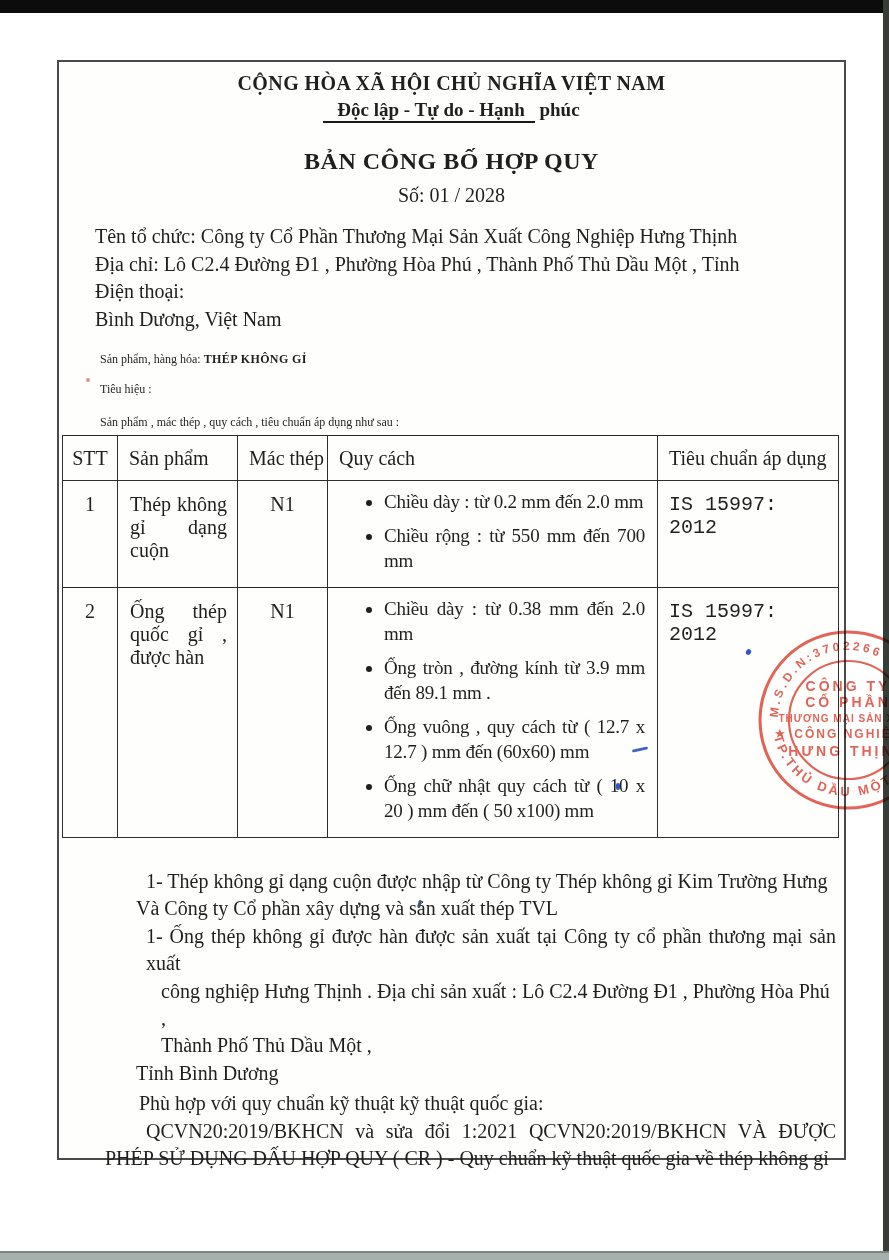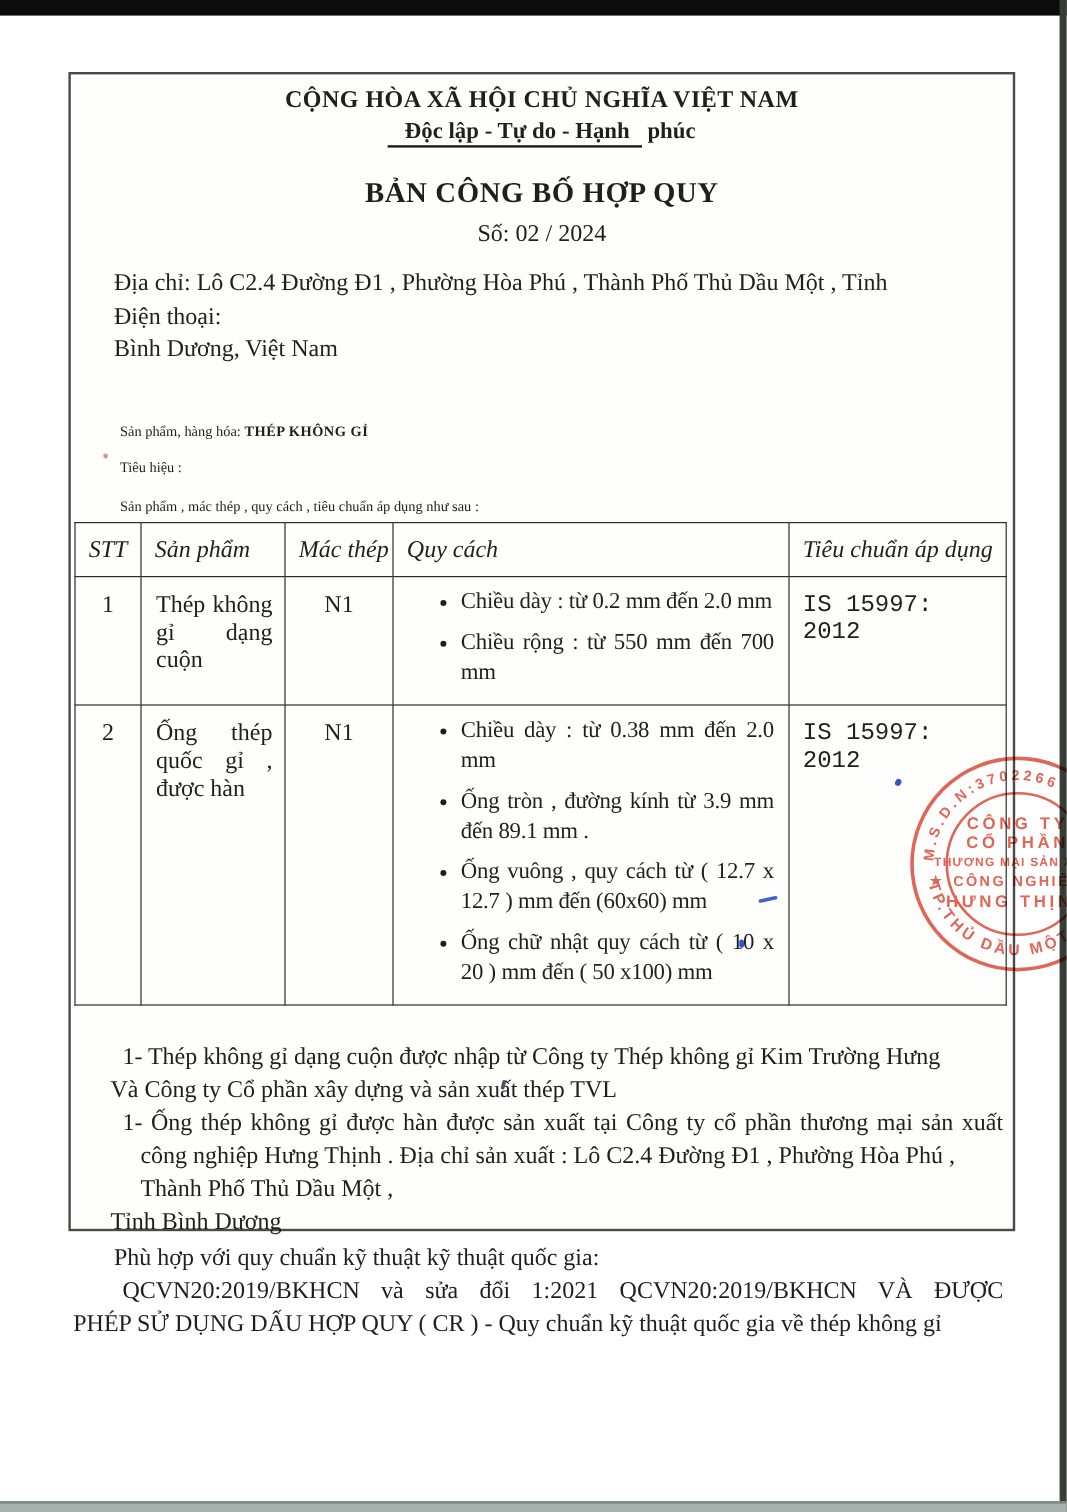--- a/index.html
+++ b/index.html
@@ -7,21 +7,21 @@
     width:889px;height:1260px;position:relative;background:#ffffff;
     font-family:"Liberation Serif","DejaVu Serif",serif;color:#1f1f1f;
     overflow:hidden;
   }
   
   .band-top{position:absolute;left:0;top:0;width:889px;height:13px;background:#0c0c0c;}
   .band-right{position:absolute;right:0;top:0;width:6px;height:1260px;background:#383d38;}
   .band-bottom{position:absolute;left:0;bottom:0;width:889px;height:7px;background:#a6b0ad;border-top:2px solid #7a8481;}
 
   .frame{
-    position:absolute;left:57px;top:60px;width:789px;height:966px;
+    position:absolute;left:57px;top:60px;width:789px;height:1100px;
     border:2px solid #4a4a4a;background:#fefefd;box-sizing:border-box;
   }
 
   .head-block{position:absolute;top:10px;left:0;right:0;text-align:center;}
   .republic{font-size:20px;font-weight:bold;letter-spacing:.4px;}
   .motto{font-size:19px;font-weight:bold;margin-top:4px;}
   .motto .u{border-bottom:2px solid #1a1a1a;padding:0 10px 1px 14px;}
   .doc-title{font-size:24px;font-weight:bold;margin-top:27px;letter-spacing:.5px;}
   .doc-number{font-size:20px;margin-top:9px;}
 
@@ -30,35 +30,35 @@
   .product-block .l1{line-height:28px;}
   .product-block .l2{line-height:28px;margin-top:2px;}
   .product-block .l3{line-height:28px;margin-top:5px;}
   .product-name{font-weight:bold;letter-spacing:.4px;}
 
   table.spec{
     position:absolute;top:373px;left:3px;width:776px;
     border-collapse:collapse;table-layout:fixed;font-size:20px;
   }
   table.spec th,table.spec td{border:1.5px solid #2d2d2d;}
-  table.spec th{font-weight:normal;height:44px;text-align:left;padding:0 0 0 11px;font-style:italic;}
+  table.spec th{font-weight:normal;height:44px;text-align:left;padding:0 0 0 11px;}
   table.spec th.c{text-align:center;padding:0;}
   table.spec td{vertical-align:top;}
   .td-stt{text-align:center;padding-top:12px;}
   .td-sp{padding:12px 10px 0 12px;text-align:justify;}
   .td-mt{text-align:center;padding-top:12px;}
   .td-qc{padding:8px 6px 5px 0;}
   ul.qc{margin:0;padding-left:56px;}
   ul.qc li{
     margin-bottom:9px;line-height:25px;font-size:19px;letter-spacing:-0.2px;
     text-align:justify;padding-right:6px;
   }
   .td-tc{padding:12px 6px 0 11px;font-family:Liberation Mono, monospace;}
 
-  .notes-block{position:absolute;top:806px;left:0;right:8px;font-size:20px;line-height:27.4px;}
+  .notes-block{position:absolute;top:806px;left:0;right:8px;font-size:20px;line-height:27.4px;padding-left:44px;}
   .ind-num{margin-left:43px;}
   .ind-left{margin-left:33px;}
   .ind-hang{margin-left:58px;}
   .ind-para{margin-left:36px;}
   .ind-flush{margin-left:2px;}
   .j{text-align:justify;text-align-last:justify;}
 
   
   .stamp{
     position:absolute;left:748px;top:620px;width:200px;height:200px;
@@ -79,24 +79,25 @@
 <div class="band-top"></div>
 <div class="band-right"></div>
 <div class="band-bottom"></div>
 
 <div class="frame">
 
   <div class="head-block">
     <div class="republic">CỘNG HÒA XÃ HỘI CHỦ NGHĨA VIỆT NAM</div>
     <div class="motto"><span class="u">Độc lập - Tự do - Hạnh</span><span> phúc</span></div>
     <div class="doc-title">BẢN CÔNG BỐ HỢP QUY</div>
-    <div class="doc-number">Số: 02 / 2024</div>
+    <div class="doc-number">Số: 01 / 2028</div>
   </div>
 
   <div class="org-block">
+    <div>Tên tổ chức: Công ty Cổ Phần Thương Mại Sản Xuất Công Nghiệp Hưng Thịnh</div>
     <div>Địa chỉ: Lô C2.4 Đường Đ1 , Phường Hòa Phú , Thành Phố Thủ Dầu Một , Tỉnh</div>
     <div>Điện thoại:</div>
     <div>Bình Dương, Việt Nam</div>
   </div>
 
   <div class="product-block">
     <div class="l1"><span>Sản phẩm, hàng hóa: </span><span class="product-name">THÉP KHÔNG GỈ</span></div>
     <div class="l2">Tiêu hiệu :</div>
     <div class="l3">Sản phẩm , mác thép , quy cách , tiêu chuẩn áp dụng như sau :</div>
   </div>

